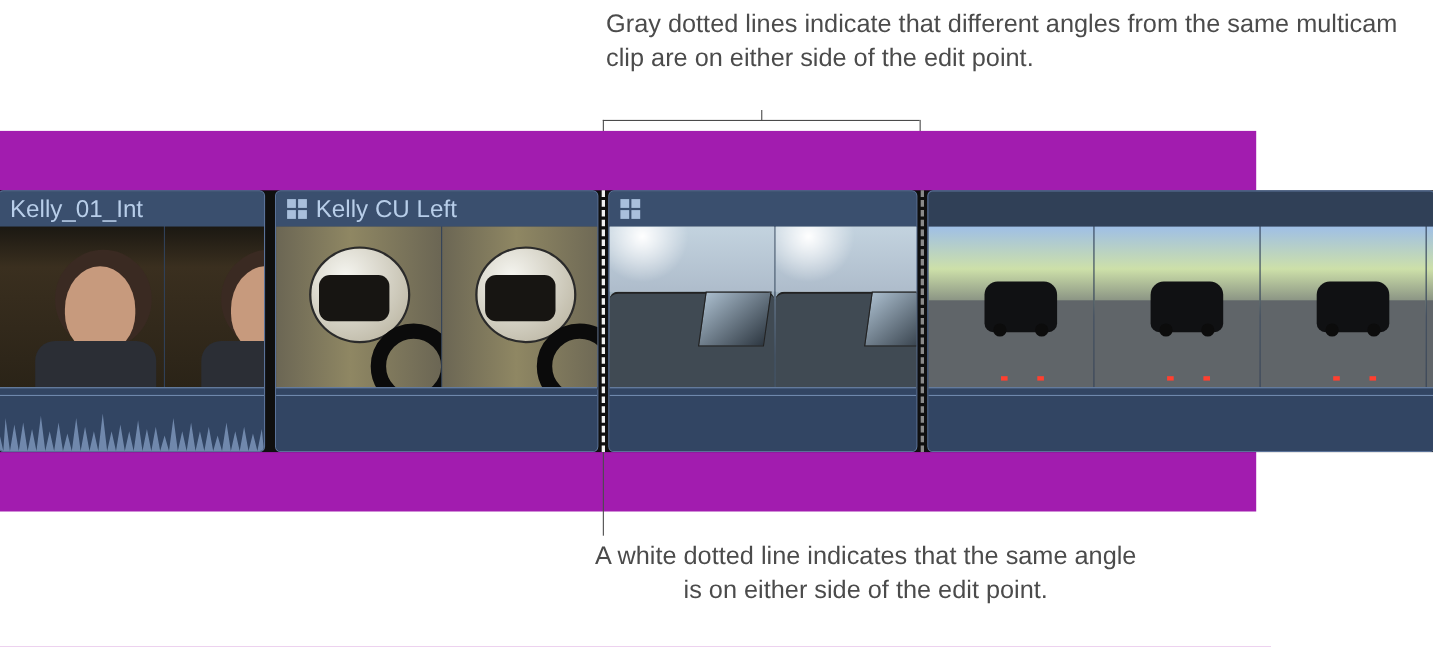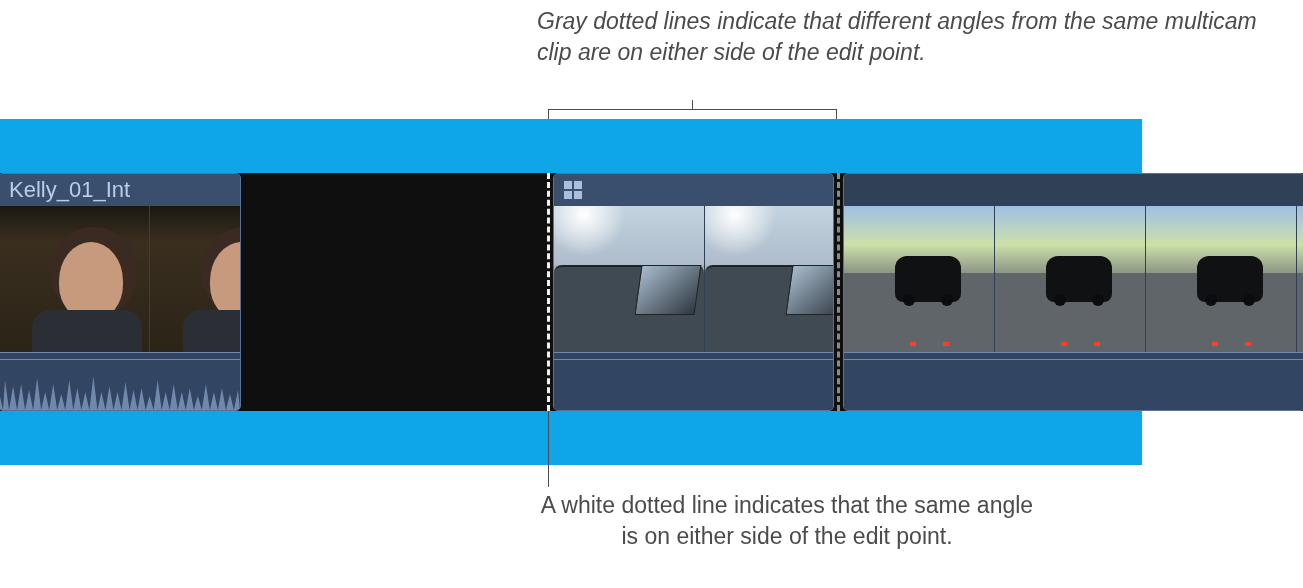--- a/index.html
+++ b/index.html
@@ -12,35 +12,35 @@
     overflow: hidden;
   }
 
   .annotation {
     position: absolute;
     color: #4b4b4b;
     font-size: 23px;
     line-height: 1.35;
     font-weight: 400;
   }
-  .ann-top { left: 537px; top: 6px; width: 720px; font-style: italic; }
+  .ann-top { left: 551px; top: 6px; width: 720px; }
   .ann-bot { left: 537px; top: 490px; width: 500px; text-align: center; }
 
   
   .line { position: absolute; background: #4b4b4b; }
   .hline { height: 1px; }
   .vline { width: 1px; }
 
   
   .timeline-wrap {
     position: absolute;
     left: 0; top: 119px;
     width: 1142px;
     height: 346px;
-    background: #0ea5e9;
+    background: #a21caf;
   }
   .track-bg {
     position: absolute;
     left: 0; top: 54px;
     width: 1303px;
     height: 238px;
     background: #0f0f0f;
   }
 
   .clip {
@@ -246,20 +246,46 @@
       </div>
     </div>
     <div class="audio-area">
       <div class="audio-line"></div>
       <svg class="waveform" preserveAspectRatio="none" viewBox="0 0 240 40">
         <path d="M0,40 L0,22 L4,40 L6,10 L10,40 L14,16 L18,40 L22,14 L26,40 L30,20 L34,40 L38,8 L42,40 L46,22 L50,40 L54,14 L58,40 L62,24 L66,40 L70,10 L74,40 L78,18 L82,40 L86,22 L90,40 L94,6 L98,40 L102,22 L106,40 L110,16 L114,40 L118,22 L122,40 L126,12 L130,40 L134,20 L138,40 L142,18 L146,40 L150,26 L154,40 L158,10 L162,40 L166,22 L170,40 L174,14 L178,40 L182,22 L186,40 L190,18 L194,40 L198,26 L202,40 L206,14 L210,40 L214,22 L218,40 L222,18 L226,40 L230,24 L234,40 L238,20 L240,40 Z" fill="#7b94b8" opacity="0.85"></path>
       </svg>
     </div>
   </div>
 
+  <div class="clip" style="left:250px; width:294px;">
+    <div class="clip-header">
+      <span class="angle-icon">
+          <span class="a1"></span>
+          <span class="a2"></span>
+          <span class="a3"></span>
+          <span class="a4"></span>
+        </span>
+      <span>Kelly CU Left</span>
+    </div>
+    <div class="thumb-row">
+      <div class="thumb cu-left">
+        <div class="helmet"></div>
+          <div class="visor"></div>
+          <div class="wheel"></div>
+      </div>
+      <div class="thumb cu-left">
+        <div class="helmet"></div>
+          <div class="visor"></div>
+          <div class="wheel"></div>
+      </div>
+    </div>
+    <div class="audio-area">
+        <div class="audio-line"></div>
+      </div>
+  </div>
 
   <div class="clip" style="left:553px; width:281px;">
     <div class="clip-header">
       <span class="angle-icon">
           <span class="a1"></span>
           <span class="a2"></span>
           <span class="a3"></span>
           <span class="a4"></span>
         </span>
     </div>

